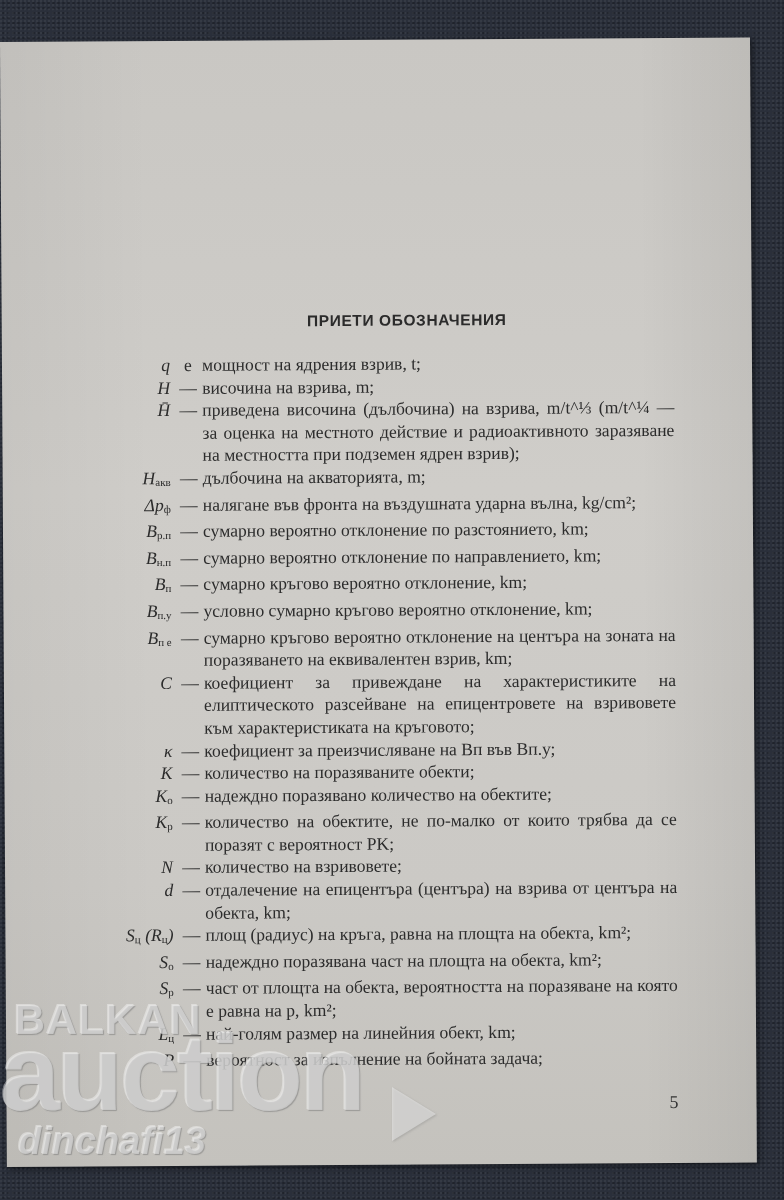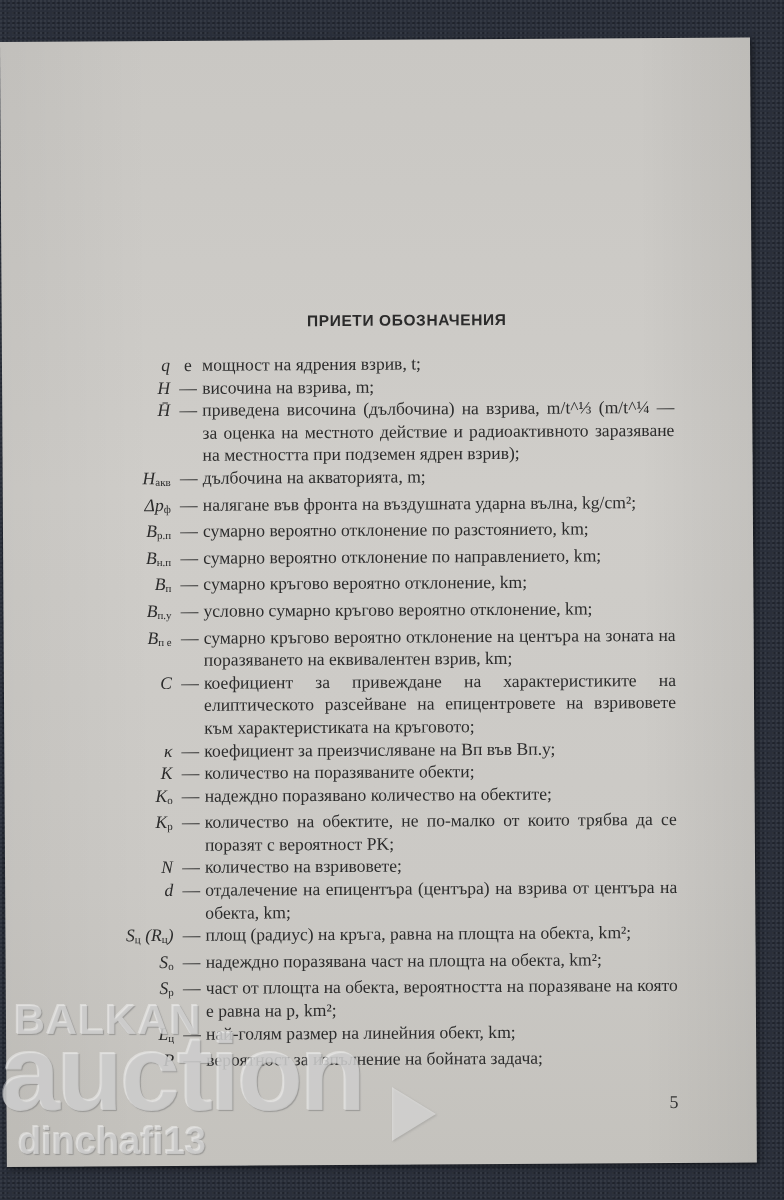--- a/index.html
+++ b/index.html
@@ -45,21 +45,21 @@
     position: absolute; left: 663px; top: 1054px; font-size: 18px; color: #333;
   }
   .wm {
     position: absolute; font-family: "Liberation Sans", "DejaVu Sans", sans-serif; font-weight: bold;
     color: rgba(235,235,235,0.55);
     text-shadow: 1px 1px 1px rgba(120,120,120,0.55), -1px -1px 0 rgba(255,255,255,0.4);
     pointer-events: none;
   }
   .wm-balkan { left: 14px; top: 995px; font-size: 43px; letter-spacing: 1px; }
   .wm-auction { left: 0; top: 1010px; font-size: 108px; letter-spacing: -3px; }
-  .wm-user { left: 18px; top: 1120px; font-size: 38px; }
+  .wm-user { left: 18px; top: 1120px; font-size: 38px; font-style: italic; }
   .wm-arrow {
     position: absolute; left: 392px; top: 1087px; width: 0; height: 0;
     border-top: 27px solid transparent; border-bottom: 27px solid transparent;
     border-left: 44px solid rgba(235,235,235,0.55);
     filter: drop-shadow(1px 1px 1px rgba(120,120,120,0.6));
   }
 </style>
 </head>
 <body>
 

